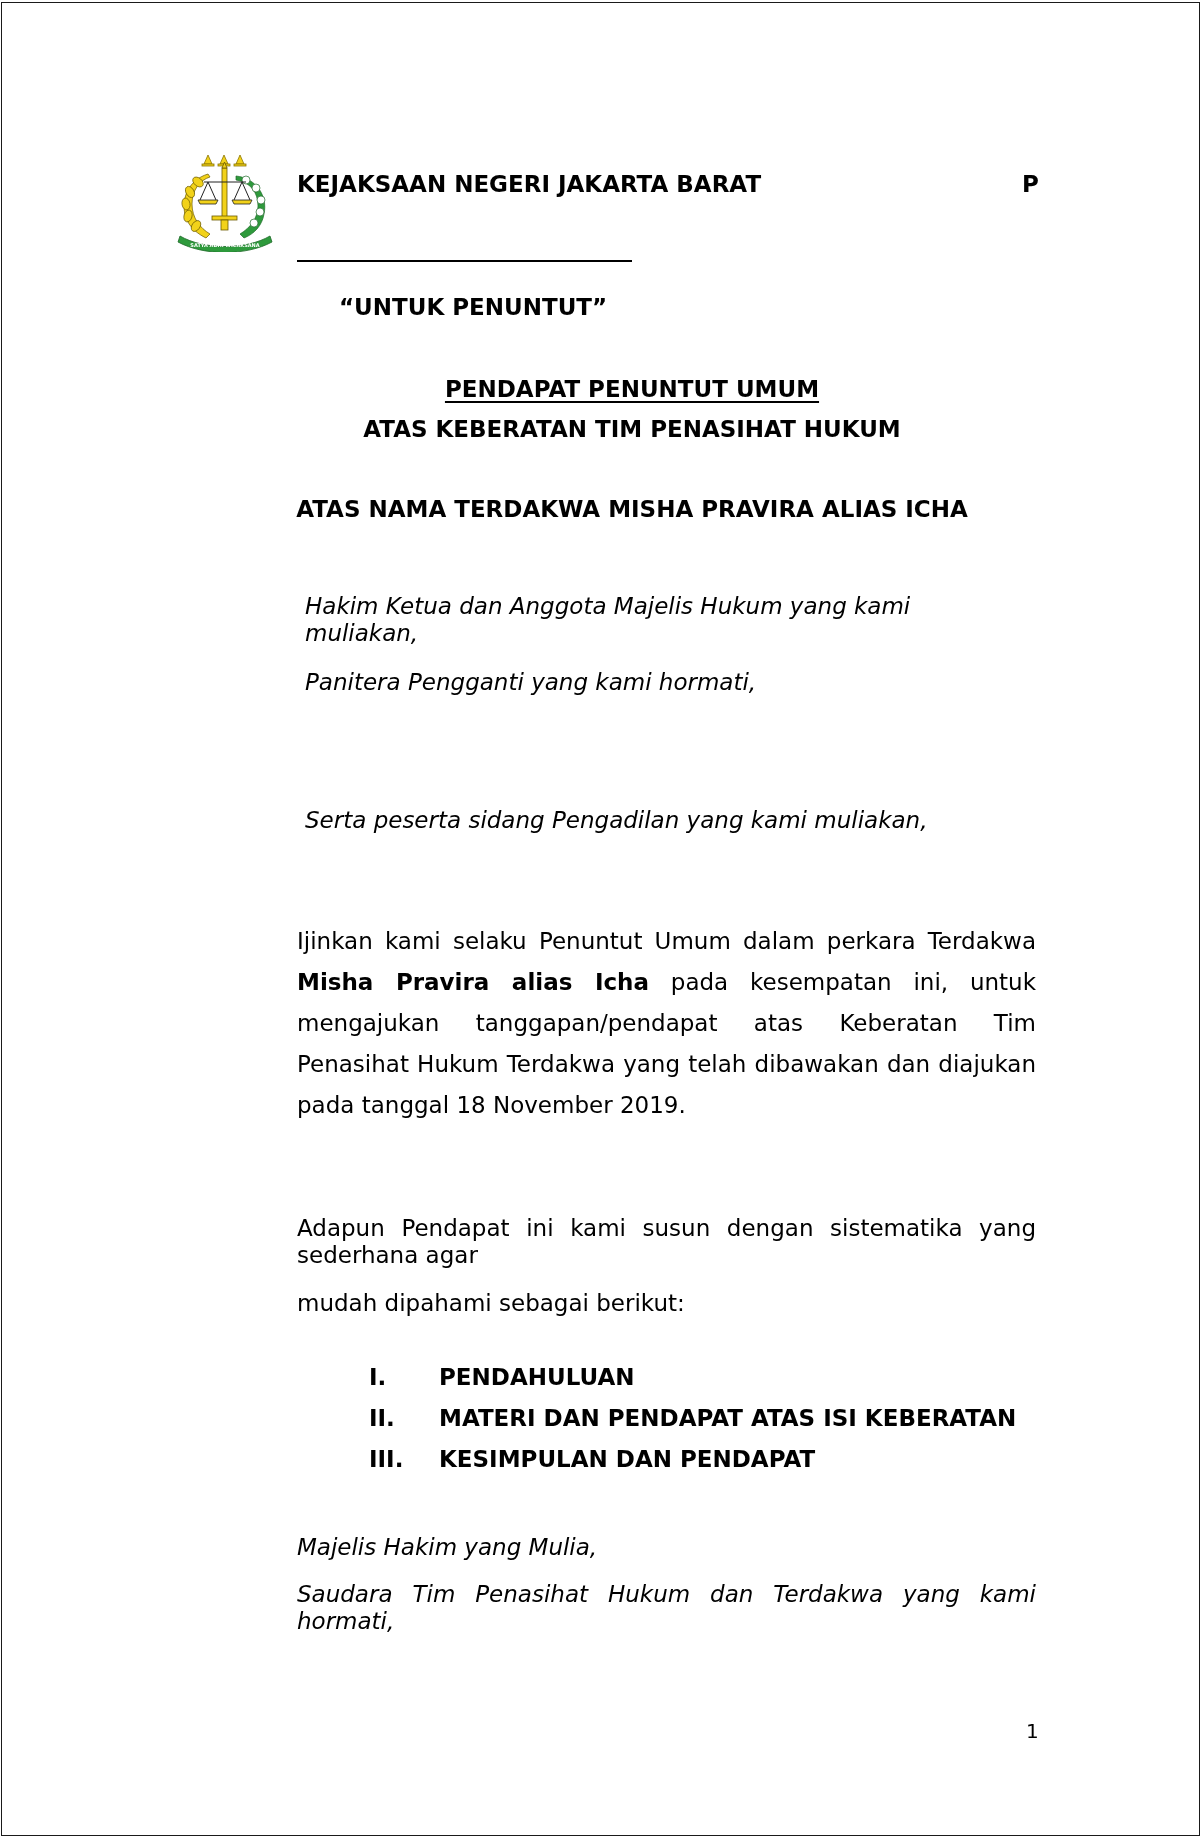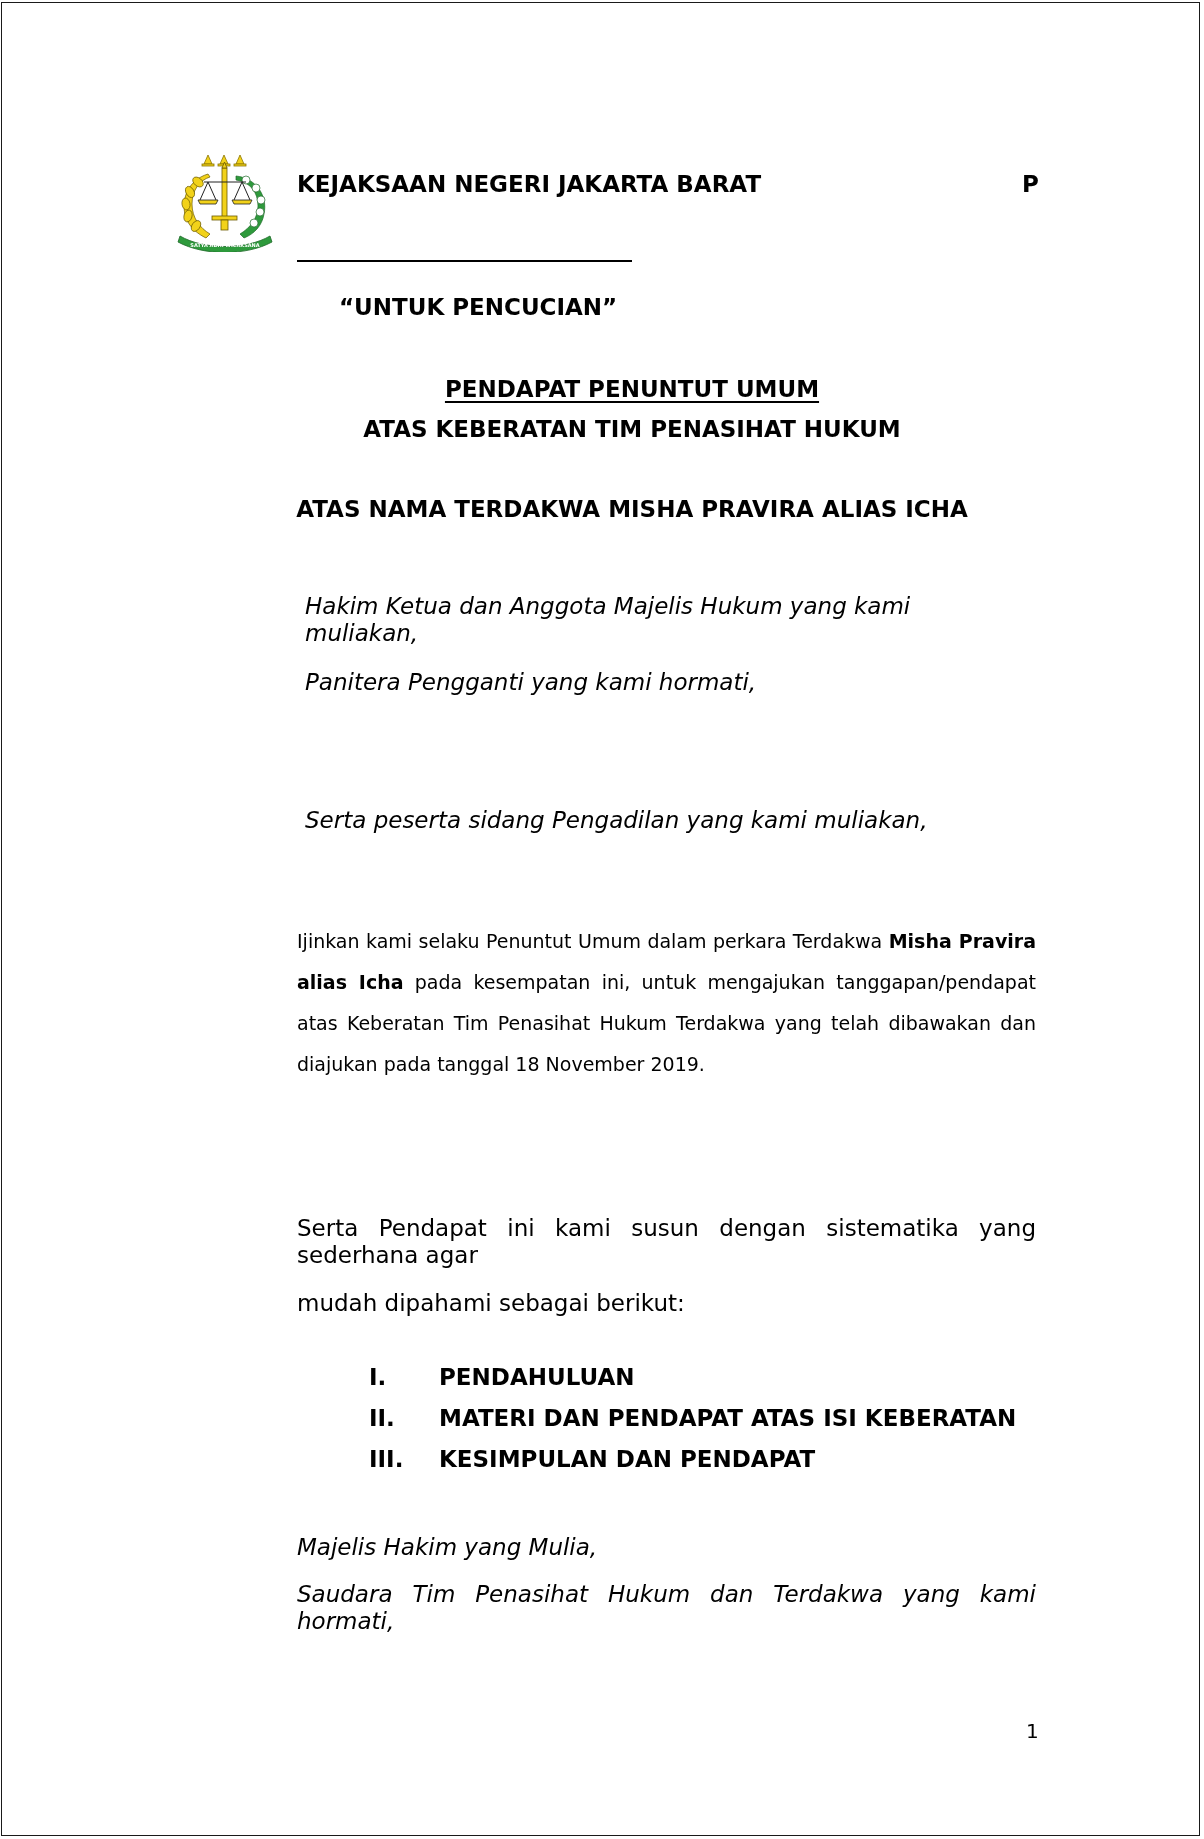--- a/index.html
+++ b/index.html
@@ -82,37 +82,37 @@
       </g>
 
       <path d="M6,84 C30,98 72,98 96,84 L98,90 C72,104 30,104 4,90 Z" fill="#2e9a3c" stroke="#1e6a28" stroke-width="0.8"></path>
       <text x="51" y="95" text-anchor="middle" font-size="5" fill="#fff" font-family="DejaVu Sans, sans-serif" font-weight="bold">SATYA ADHI WICAKSANA</text>
     </svg>
   </div>
 
   <div class="abs fs b header-org">KEJAKSAAN NEGERI JAKARTA BARAT</div>
   <div class="abs fs b header-p">P</div>
   <div class="rule"></div>
-  <div class="abs fs b motto">“UNTUK PENCUCIAN”</div>
+  <div class="abs fs b motto">“UNTUK PENUNTUT”</div>
 
   <div class="title fs b" style="top:373px;"><span class="u">PENDAPAT PENUNTUT UMUM</span></div>
   <div class="title fs b" style="top:413px;">ATAS KEBERATAN TIM PENASIHAT HUKUM</div>
   <div class="title fs b" style="top:493px;">ATAS NAMA TERDAKWA MISHA PRAVIRA ALIAS ICHA</div>
 
   <div class="block fs i sal" style="top:590px; width:640px;">Hakim Ketua dan Anggota Majelis Hukum yang kami muliakan,</div>
   <div class="block fs i sal" style="top:666px;">Panitera Pengganti yang kami hormati,</div>
   <div class="block fs i sal" style="top:804px;">Serta peserta sidang Pengadilan yang kami muliakan,</div>
 
-  <div class="block justify para1" style="top:918px; font-size:19px;">
+  <div class="block justify para1" style="top:918px; font-size:23px;">
     <span>Ijinkan kami selaku Penuntut Umum dalam perkara Terdakwa</span>
     <b>Misha Pravira alias Icha</b>
     <span>pada kesempatan ini, untuk mengajukan tanggapan/pendapat atas Keberatan Tim Penasihat Hukum Terdakwa yang telah dibawakan dan diajukan pada tanggal 18 November 2019.</span>
   </div>
 
-  <div class="block fs justify" style="top:1212px;">Serta Pendapat ini kami susun dengan sistematika yang sederhana agar</div>
+  <div class="block fs justify" style="top:1212px;">Adapun Pendapat ini kami susun dengan sistematika yang sederhana agar</div>
   <div class="block fs" style="top:1287px;">mudah dipahami sebagai berikut:</div>
 
   <div class="list-row fs b" style="top:1361px;">
     <span class="list-num">I.</span>
     <span class="list-txt">PENDAHULUAN</span>
   </div>
   <div class="list-row fs b" style="top:1402px;">
     <span class="list-num">II.</span>
     <span class="list-txt">MATERI DAN PENDAPAT ATAS ISI KEBERATAN</span>
   </div>

